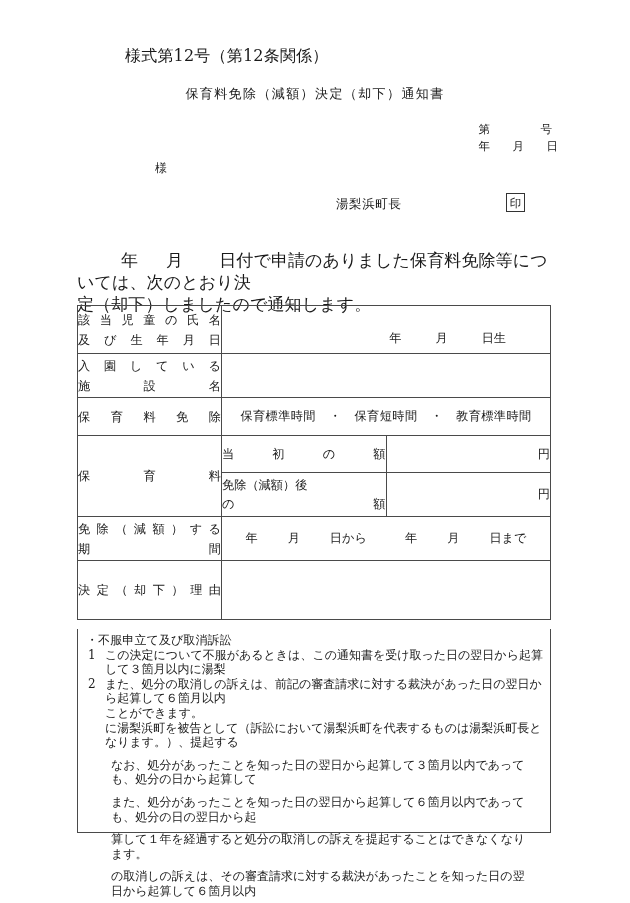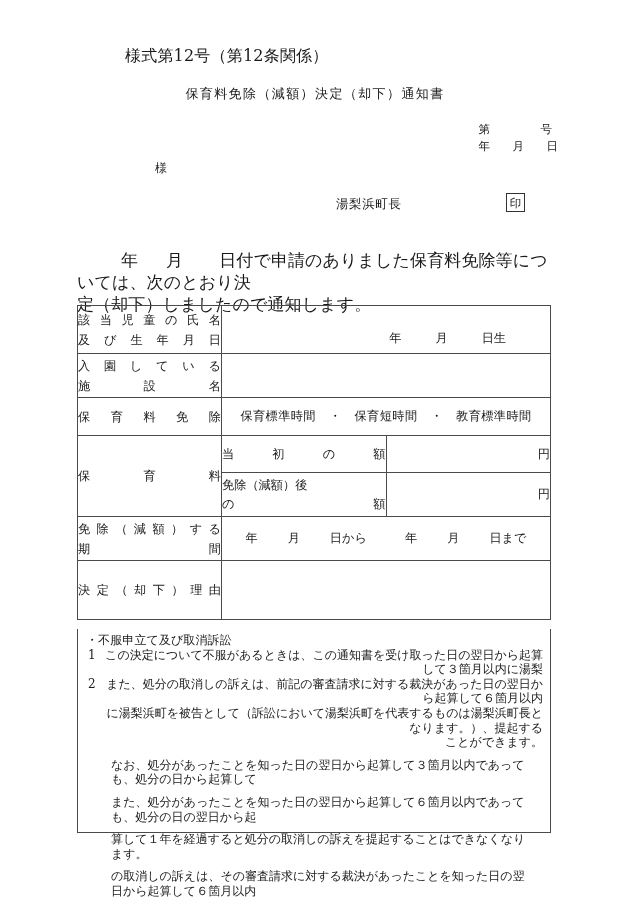--- a/index.html
+++ b/index.html
@@ -194,21 +194,21 @@
   }
   .note-item {
     display: flex;
     align-items: flex-start;
   }
   .note-num {
     flex: 0 0 17px;
     text-align: left;
     padding-left: 2px;
   }
-  .note-body { flex: 1 1 auto; text-align: right; }
+  .note-body { flex: 1 1 auto; }
   .note-sub {
     padding-left: 17px;
   }
   .note-sub p { margin: 8px; }
   .note-body p { margin: 0; }
 </style>
 </head>
 <body>
 
 <div id="page">
@@ -316,22 +316,22 @@
       <div class="note-num">1</div>
       <div class="note-body">
         <p>この決定について不服があるときは、この通知書を受け取った日の翌日から起算して３箇月以内に湯梨</p>
       </div>
     </div>
 
     <div class="note-item">
       <div class="note-num">2</div>
       <div class="note-body">
         <p>また、処分の取消しの訴えは、前記の審査請求に対する裁決があった日の翌日から起算して６箇月以内</p>
+        <p>ことができます。</p>
         <p>に湯梨浜町を被告として（訴訟において湯梨浜町を代表するものは湯梨浜町長となります。）、提起する</p>
-        <p>ことができます。</p>
       </div>
     </div>
 
     <div class="note-sub">
       <p>なお、処分があったことを知った日の翌日から起算して３箇月以内であっても、処分の日から起算して</p>
       <p>また、処分があったことを知った日の翌日から起算して６箇月以内であっても、処分の日の翌日から起</p>
       <p>算して１年を経過すると処分の取消しの訴えを提起することはできなくなります。</p>
       <p>の取消しの訴えは、その審査請求に対する裁決があったことを知った日の翌日から起算して６箇月以内</p>
 
     </div>

